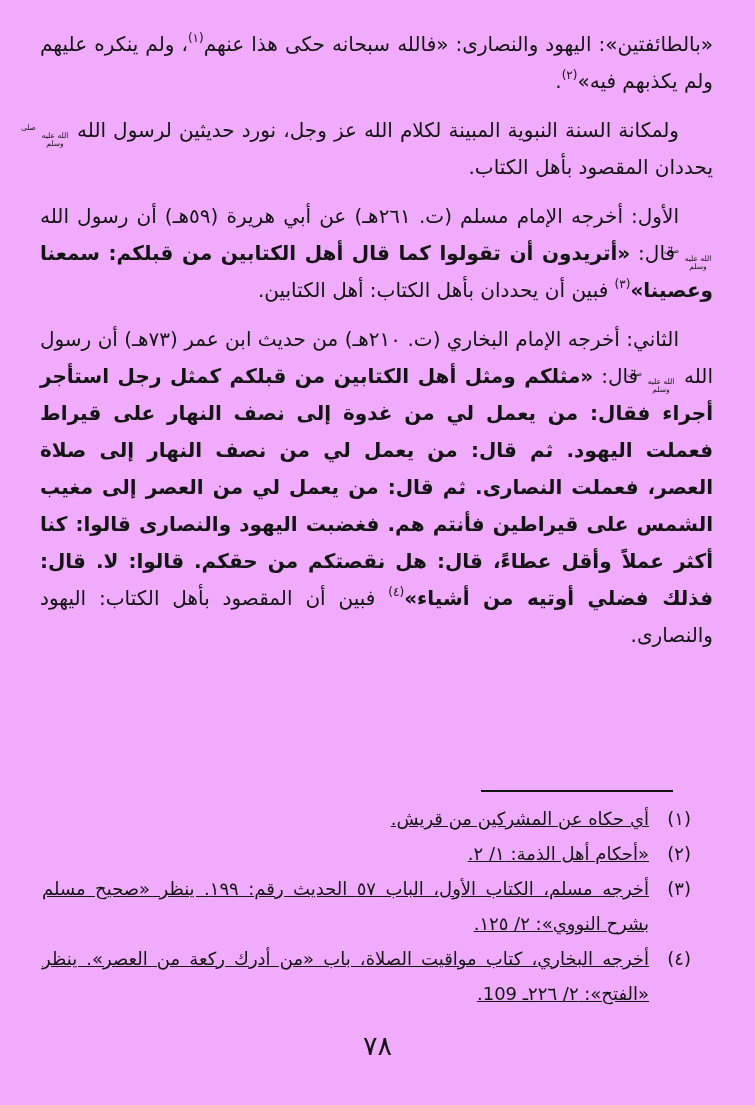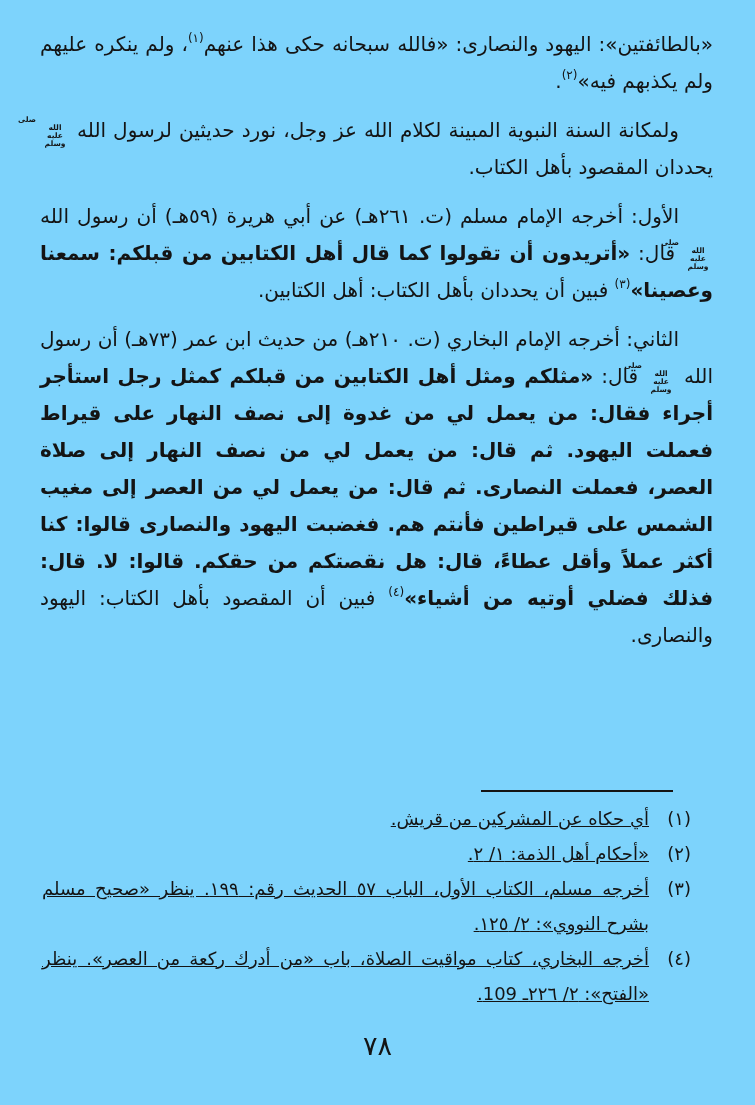--- a/index.html
+++ b/index.html
@@ -2,21 +2,21 @@
 <html lang="ar"><head>
 <meta charset="utf-8">
 <style>
   * { margin: 0; padding: 0; box-sizing: border-box; }
   html, body { background: #e9e9e9; }
   .page {
     position: relative;
     width: 755px;
     height: 1105px;
     margin: 0 auto;
-    background: #7dd3fc;
+    background: #f0abfc;
     color: #141414;
     font-family: "DejaVu Sans", sans-serif;
     overflow: hidden;
   }
   .body-text {
     position: absolute;
     top: 26px;
     left: 40px;
     right: 42px;
     direction: rtl;
@@ -34,21 +34,21 @@
     letter-spacing: 0;
   }
   .saw {
     display: inline-block;
     width: 30px;
     font-size: 7.5px;
     line-height: 1.05;
     text-align: center;
     vertical-align: -9px;
     white-space: normal;
-    font-weight: bold;
+    font-weight: normal;
   }
   .footnote-area {
     position: absolute;
     top: 790px;
     left: 42px;
     right: 60px;
     direction: rtl;
   }
   .fn-sep {
     width: 192px;

